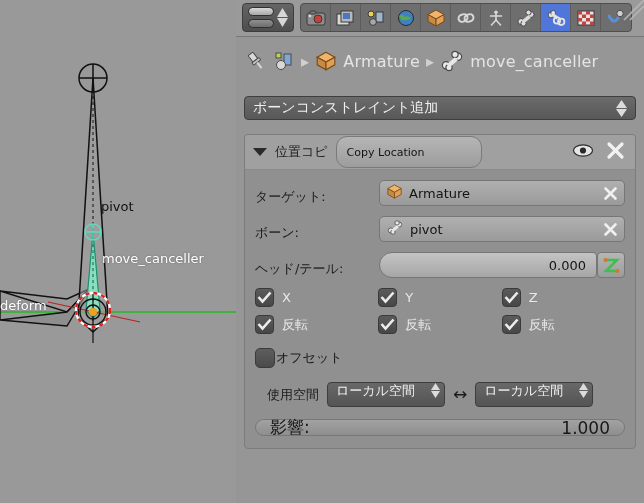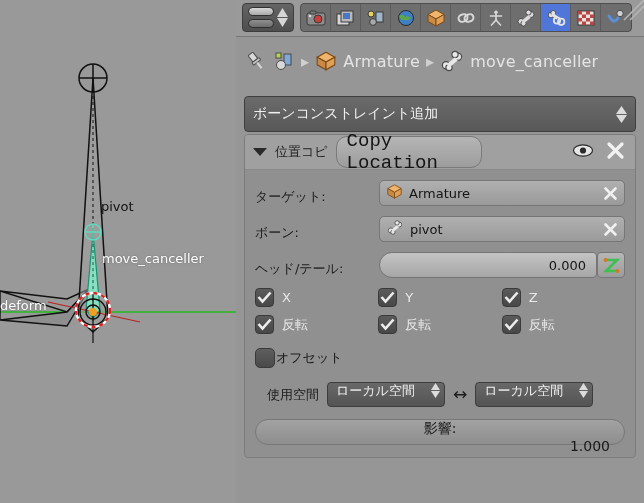--- a/index.html
+++ b/index.html
@@ -125,21 +125,21 @@
     font-size: 16px;
     letter-spacing: .2px;
   }
   .bc-sep { opacity: .75; }
   .bc-icon { display:flex; align-items:center; }
 
   
   .add-constraint {
     position: absolute;
     left: 8px; top: 96px;
-    width: 392px; height: 36px;
+    width: 392px; height: 24px;
     background: linear-gradient(#6b6b6b,#585858);
     border: 1px solid #3e3e3e;
     border-radius: 4px;
     box-sizing: border-box;
     display: flex;
     align-items: center;
     padding: 0 8px;
     color: #efefef;
     font-size: 14px;
   }
@@ -175,22 +175,21 @@
     flex: 0 0 auto;
     width: 146px; height: 32px;
     background: linear-gradient(#b5b5b5,#9d9d9d);
     border: 1px solid #7a7a7a;
     border-radius: 11px;
     box-sizing: border-box;
     display: flex;
     align-items: center;
     padding-left: 10px;
     color: #141414;
-    font-size: 19px;
-    font-family: Liberation Mono, monospace;
+    font-size: 11px;
   }
   .head-icons { margin-left:auto; display:flex; align-items:center; gap:12px; padding-right:2px; }
 
   .cbody { padding: 10px 10px 12px 10px; }
 
   .row { display:flex; align-items:flex-end; margin-bottom: 10px; }
   .row-label {
     color:#1c1c1c;
     font-size:13px;
     width: 124px;
@@ -264,28 +263,28 @@
     border-radius: 4px;
     box-sizing: border-box;
     display: flex; align-items:center;
     padding: 0 4px 8px 8px;
     color: #f0f0f0; font-size: 13px;
   }
   .space-menu .spin { margin-left:auto; display:flex; flex-direction:column; gap:1px; }
   .swap { color:#1c1c1c; font-size:17px; line-height:1; }
 
   .influence {
-    height: 26px;
+    height: 17px;
     background: linear-gradient(#a2a2a2,#8e8e8e);
     border: 1px solid #777777;
     border-radius: 13px;
     box-sizing: border-box;
     display:flex; align-items:center;
     padding: 0 14px;
-    color:#181818; font-size:14px;flex-direction:column;
+    color:#181818; font-size:17px;
   }
   .influence .val { margin-left:auto; }
 </style>
 </head>
 <body>
 
 <div class="app">
 
   <div class="viewport">
     <svg class="vp-svg" width="236" height="503">

